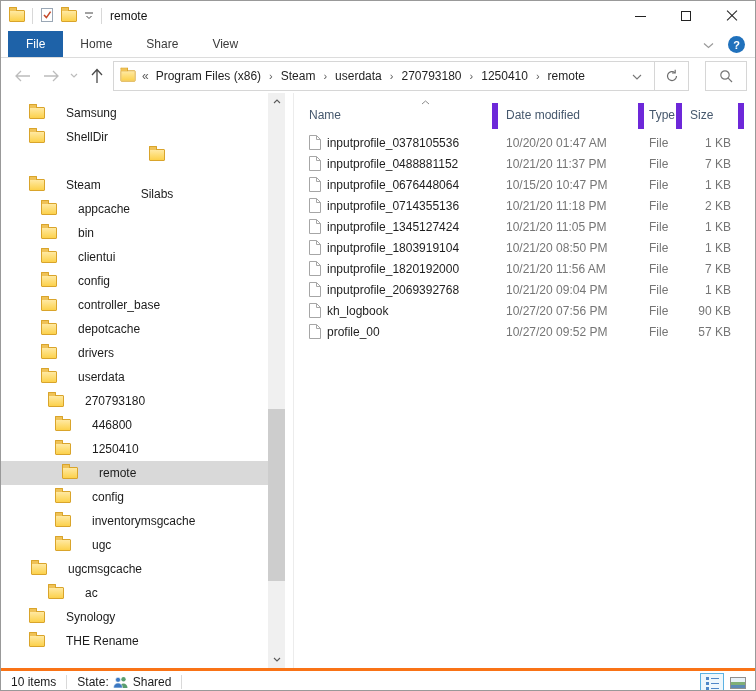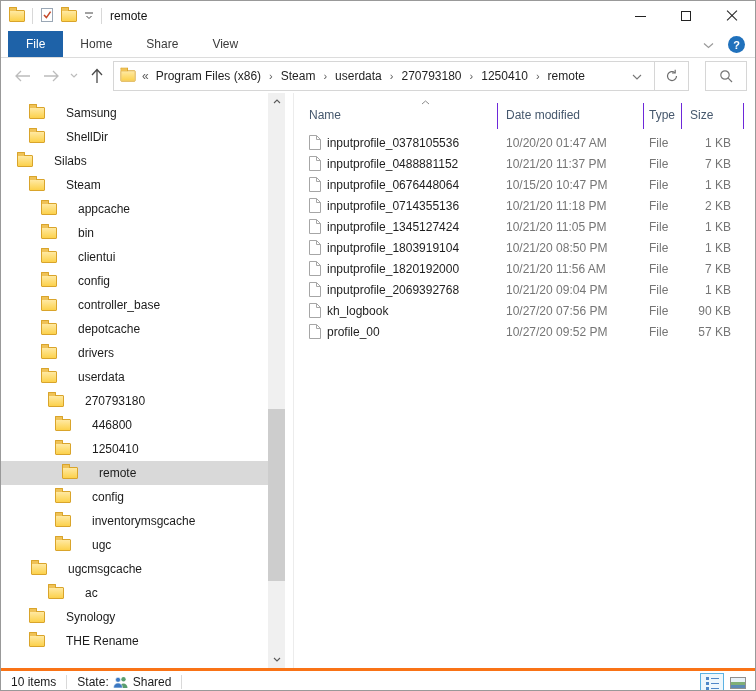--- a/index.html
+++ b/index.html
@@ -53,21 +53,21 @@
   .tree-scroll .thumb { position:absolute; left:0; top:316px; width:17px; height:172px; background:#cdcdcd; }
   .scroll-arrow { position:absolute; left:0; width:17px; height:17px; display:flex; align-items:center; justify-content:center; }
   .scroll-arrow.up { top:0; } .scroll-arrow.down { bottom:0; }
   .tree-items { padding-top:8px; width:268px; }
   .tree-item { height:24px; display:flex; align-items:center; gap:21px; cursor:default; }
   .tree-item.selected { background:#d9d9d9; }
   .tree-label { line-height:24px; }
 
   .list-pane { position:relative; flex:1; padding-left:2px; }
   .list-header { display:flex; height:36px; align-items:flex-end; position:relative; color:#46586d; }
-  .hcell { height:26px; line-height:24px; border-right:1px solid #6d28d9; cursor:default; }
+  .hcell { height:26px; line-height:24px; border-right:6px solid #6d28d9; cursor:default; }
   .col-name { width:202px; padding-left:13px; }
   .col-date { width:146px; padding-left:8px; }
   .col-type { width:38px;  padding-left:5px; }
   .col-size { width:62px;  padding-left:8px; }
   .sort-chevron { position:absolute; top:1px; left:125px; }
   .file-rows { margin-top:3px; }
   .file-row { display:flex; height:21px; align-items:center; cursor:default; }
   .cell { overflow:hidden; white-space:nowrap; }
   .cell.name { width:202px; padding-left:13px; display:flex; align-items:center; gap:6px; color:#1e1e1e; }
   .cell.date { width:146px; padding-left:8px; color:#757575; }
@@ -208,21 +208,21 @@
   <div class="tree-item" style="padding-left: 28px;">
     <span class="folder"></span>
     <span class="tree-label">Samsung</span>
   </div>
 
   <div class="tree-item" style="padding-left: 28px;">
     <span class="folder"></span>
     <span class="tree-label">ShellDir</span>
   </div>
 
-  <div class="tree-item" style="padding-left: 16px;">
+  <div class="tree-item" style="padding-left: 44px; flex-direction: column;">
     <span class="folder"></span>
     <span class="tree-label">Silabs</span>
   </div>
 
   <div class="tree-item" style="padding-left: 28px;">
     <span class="folder"></span>
     <span class="tree-label">Steam</span>
   </div>
 
   <div class="tree-item" style="padding-left: 40px;">

